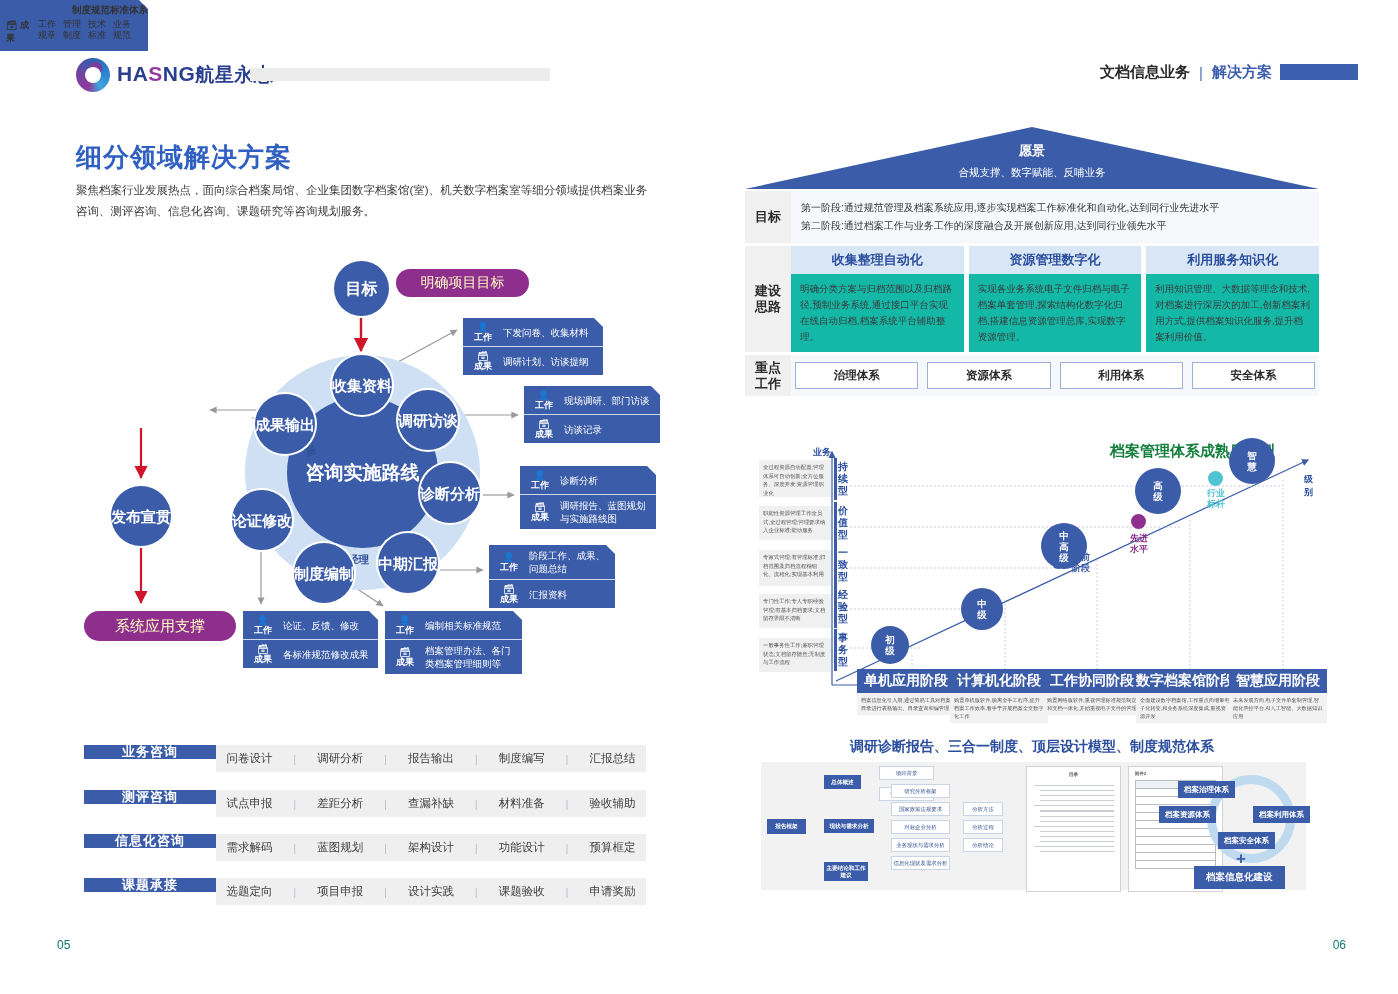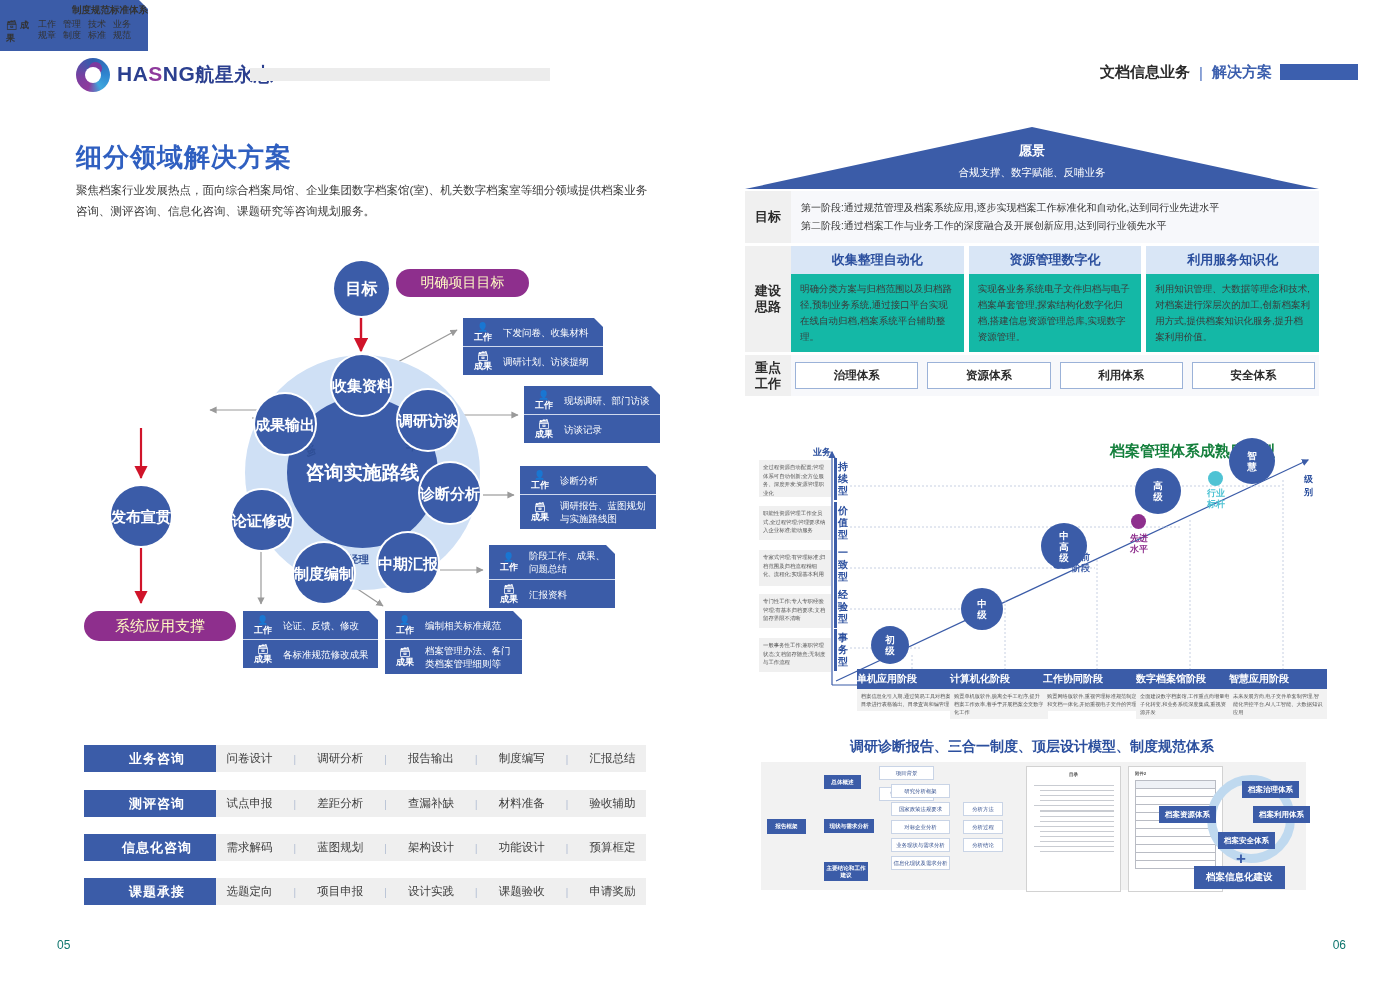--- a/index.html
+++ b/index.html
@@ -71,22 +71,22 @@
   .c6{left:385px;top:611px;width:137px;}
   .c-out{left:108px;top:372px;width:148px;background:#3b5ca8;}
   .c-out .hd{font-size:9.5px;font-weight:bold;text-align:right;padding:4px 0 2px;}
   .c-out .body{display:flex;align-items:flex-start;padding:0 6px 6px;gap:6px;}
   .c-out .tg{font-size:9px;font-weight:bold;line-height:13px;text-align:left;width:26px;}
   .c-out .cols{display:flex;gap:7px;font-size:9px;line-height:11px;text-align:center;}
   svg.ov{position:absolute;left:0;top:0;width:1398px;height:994px;pointer-events:none;}
 
   
   .srv{position:absolute;left:84px;width:562px;height:27px;}
-  .srv .lab{position:absolute;left:0;top:0;width:132px;height:27px;background:#3b5ca8;color:#fff;font-size:13px;font-weight:bold;
-    display:flex;align-items:center;justify-content:center;letter-spacing:1px;padding-left:7px;}
+  .srv .lab{position:absolute;left:0;top:0;width:132px;height:14px;background:#3b5ca8;color:#fff;font-size:13px;font-weight:bold;
+    display:flex;align-items:center;justify-content:center;letter-spacing:1px;}
   .srv .lab:after{content:"";position:absolute;right:-11px;top:0;border-top:13.5px solid transparent;border-bottom:13.5px solid transparent;border-left:11px solid #3b5ca8;}
   .srv .items{position:absolute;left:132px;top:0;right:0;height:27px;background:#efefef;display:flex;align-items:center;
     justify-content:space-around;font-size:11.5px;color:#3d3d3d;}
   .srv .items span.sp{color:#b9c3d6;}
 
   
   .vision{position:absolute;left:745px;top:127px;width:574px;height:62px;
     background:#3b5ca8;clip-path:polygon(50% 0,100% 100%,0 100%);color:#fff;text-align:center;}
   .vision .v1{font-size:13px;font-weight:bold;margin-top:15px;}
   .vision .v2{font-size:10.5px;margin-top:4px;line-height:16px;}
@@ -108,21 +108,21 @@
   .mat-title{position:absolute;left:150px;top:2px;width:380px;text-align:right;font-size:15px;font-weight:bold;color:#15803d;}
   .axlbl{position:absolute;font-size:9px;font-weight:bold;color:#2b4f9e;}
   .lvlbox{position:absolute;left:14px;width:72px;background:#f0f0f0;color:#555;font-size:5.4px;line-height:8.5px;padding:3px 4px;box-sizing:border-box;}
   .lvltag{position:absolute;left:89px;width:15px;background:#fff;border-left:3px solid #3b5ca8;color:#2b4f9e;
     font-size:10px;font-weight:bold;text-align:center;line-height:12px;padding:3px 0;box-sizing:border-box;}
   .mnode{position:absolute;border-radius:50%;background:#3b5ca8;color:#fff;display:flex;align-items:center;justify-content:center;
     text-align:center;font-size:9.5px;font-weight:bold;line-height:11px;}
   .dotm{position:absolute;border-radius:50%;}
   .mlbl{position:absolute;font-size:9px;font-weight:bold;text-align:center;line-height:11px;}
   .stage{position:absolute;width:98px;}
-  .stage .sh{background:#3b5ca8;color:#fff;font-size:10px;font-weight:bold;text-align:left;padding:3px 0;}
+  .stage .sh{background:#3b5ca8;color:#fff;font-size:14px;font-weight:bold;text-align:center;padding:3px 0;}
   .stage .sb{background:#f2f2f2;color:#555;font-size:5.2px;line-height:8px;padding:3px 4px;}
 
   
   .br-title{position:absolute;left:745px;top:738px;width:574px;text-align:center;font-size:14px;font-weight:bold;color:#2b4f9e;}
   .br-wrap{position:absolute;left:761px;top:762px;width:545px;height:128px;background:#f2f2f2;}
   .mm{position:absolute;font-size:5.6px;font-weight:bold;color:#fff;background:#3b5ca8;text-align:center;
     display:flex;align-items:center;justify-content:center;line-height:7px;}
   .mmw{position:absolute;font-size:5.4px;color:#34508f;background:#fff;border:1px solid #c9d4e6;text-align:center;
     display:flex;align-items:center;justify-content:center;line-height:7px;}
   .doc{position:absolute;background:#fff;border:1px solid #d2d2d2;}
@@ -551,21 +551,21 @@
       <div style="border-bottom:0.6px solid #b9bcc4;height:7px;"></div>
       <div style="border-bottom:0.6px solid #b9bcc4;height:7px;"></div>
       <div style="border-bottom:0.6px solid #b9bcc4;height:7px;"></div>
       <div style="border-bottom:0.6px solid #b9bcc4;height:7px;"></div>
       <div style="border-bottom:0.6px solid #b9bcc4;height:7px;"></div>
       <div style="height:7px;"></div>
     </div>
   </div>
 
   <div class="cycle"></div>
-  <div class="cyc-lbl" style="left:1242px;top:781px">档案治理体系</div>
+  <div class="cyc-lbl" style="left:1178px;top:781px">档案治理体系</div>
   <div class="cyc-lbl" style="left:1159px;top:806px">档案资源体系</div>
   <div class="cyc-lbl" style="left:1253px;top:806px">档案利用体系</div>
   <div class="cyc-lbl" style="left:1218px;top:832px">档案安全体系</div>
   <div class="plus">+</div>
   <div class="final">档案信息化建设</div>
 
   <div class="pg pg-l">05</div>
   <div class="pg pg-r">06</div>
 </div>
 

